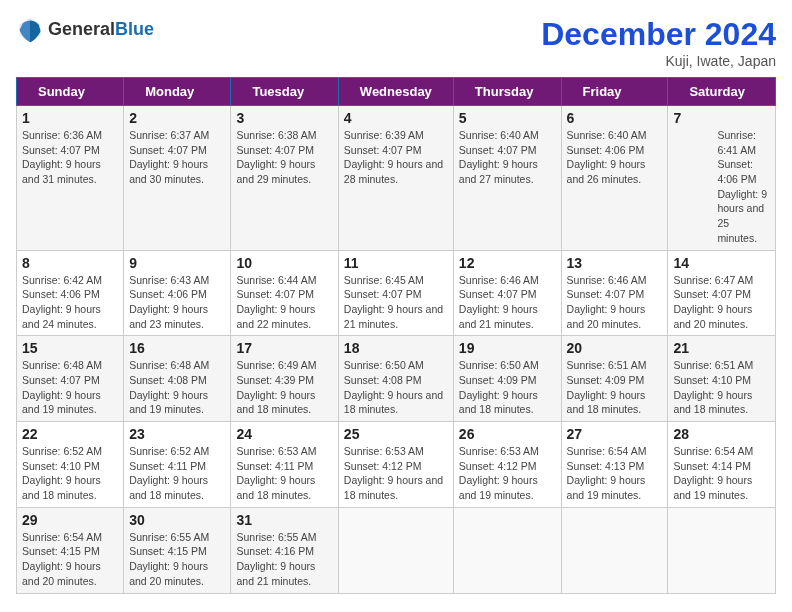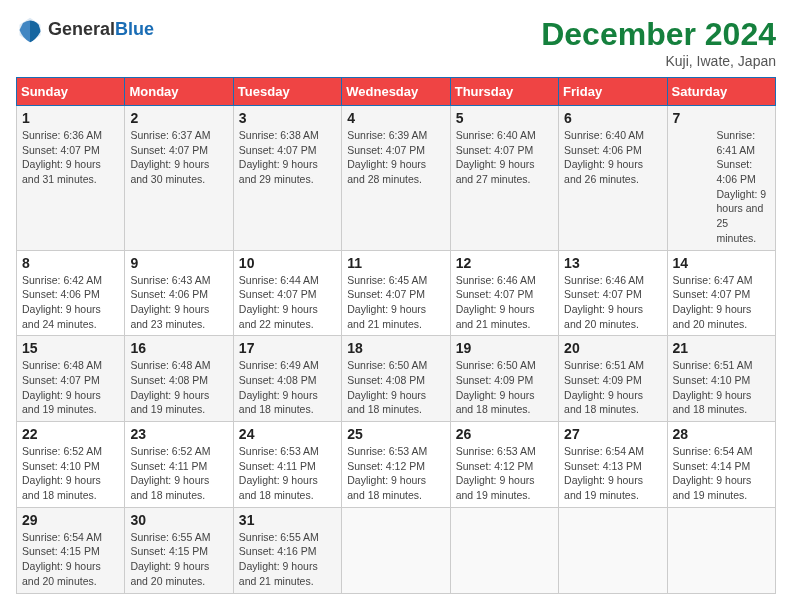--- a/index.html
+++ b/index.html
@@ -39,35 +39,35 @@
     .logo-icon {
       width: 28px;
       height: 28px;
     }
     .title-area {
       text-align: right;
     }
     .month-title {
       font-size: 32px;
       font-weight: bold;
-      color: #15803d;
+      color: #1d4ed8;
     }
     .location {
       font-size: 14px;
       color: #555;
     }
     .calendar {
       width: 100%;
       border-collapse: collapse;
       font-size: 11px;
     }
     .calendar thead th {
-      background: #ef4444;
+      background: #701a75;
       color: #fff;
-      padding: 6px 4px;
+      padding: 6px 21px;
       text-align: left;
       font-size: 13px;
       font-weight: bold;
       border: 1px solid #1a6db5;
     }
     .calendar tbody td {
       border: 1px solid #ccc;
       vertical-align: top;
       padding: 4px 5px;
       width: 108px;
@@ -228,21 +228,21 @@
         </td>
         <td>
           <span class="day-num">16</span>
           <div class="day-info" style="white-space: pre-line;">Sunrise: 6:48 AM
 Sunset: 4:08 PM
 Daylight: 9 hours and 19 minutes.</div>
         </td>
         <td>
           <span class="day-num">17</span>
           <div class="day-info" style="white-space: pre-line;">Sunrise: 6:49 AM
-Sunset: 4:08 PM
+Sunset: 4:39 PM
 Daylight: 9 hours and 18 minutes.</div>
         </td>
         <td>
           <span class="day-num">18</span>
           <div class="day-info" style="white-space: pre-line;">Sunrise: 6:50 AM
 Sunset: 4:08 PM
 Daylight: 9 hours and 18 minutes.</div>
         </td>
         <td>
           <span class="day-num">19</span>

